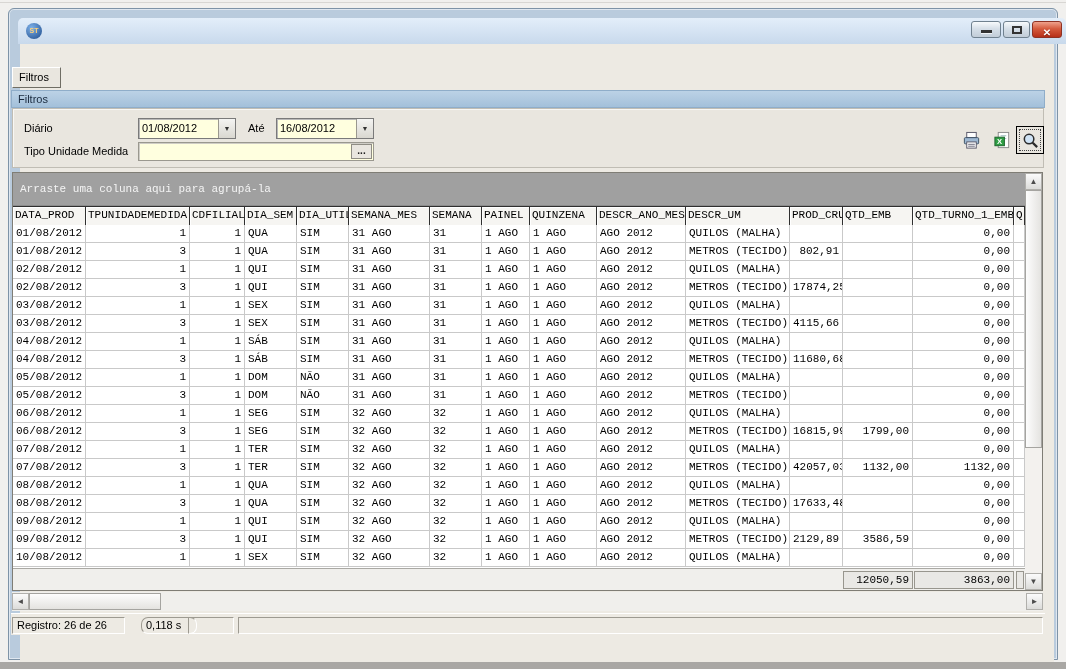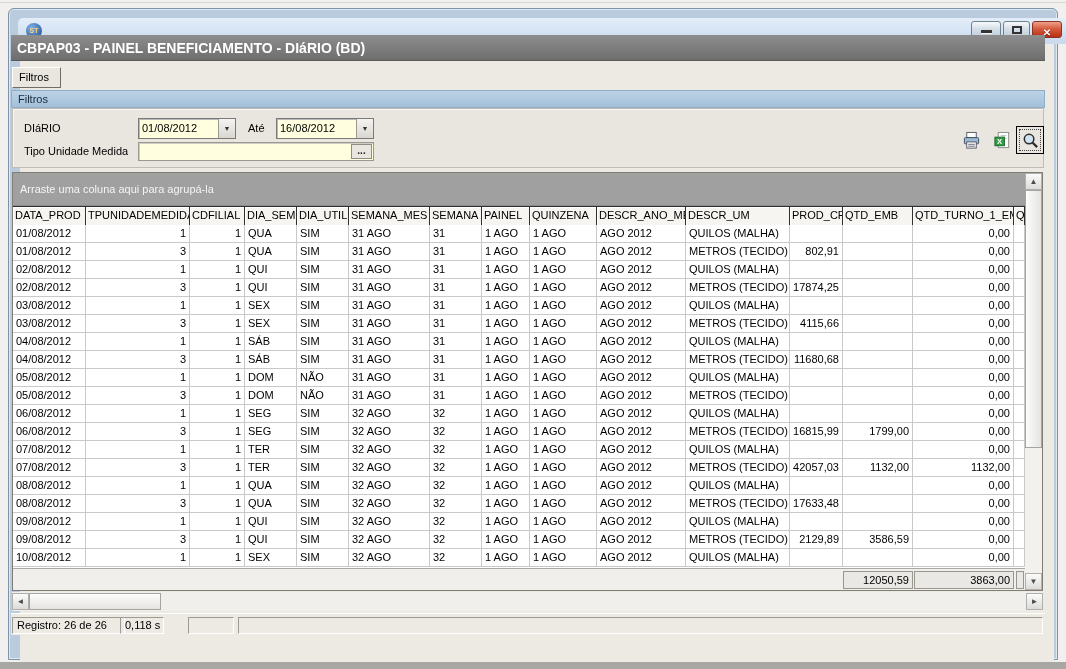--- a/index.html
+++ b/index.html
@@ -69,21 +69,21 @@
               border:1px solid #8f8d84; font-size:10px; font-weight:bold; line-height:11px;
               text-align:center; color:#222; cursor:default; }
   .icon-btn { position:absolute; top:20px; width:27px; height:27px; background:transparent;
               text-align:center; cursor:default; }
   .icon-btn svg { margin-top:4px; }
   .icon-btn.focused { border:1px solid #000; background:#e9e6df; }
   .focus-inner { position:absolute; left:2px; top:2px; right:2px; bottom:2px; border:1px dotted #444; }
 
   
   .grid { position:absolute; left:12px; top:172px; width:1031px; height:419px;
-          border:1px solid #7f7d75; background:#0c4a6e; }
+          border:1px solid #7f7d75; background:#0c4a6e;font-family:Liberation Mono, monospace; }
   .groupbar { position:absolute; left:0; top:0; width:1012px; height:33px; background:#a0a0a0;
               color:#f4f4f4; font-size:11px; line-height:33px; padding-left:7px;
               border-bottom:1px solid #8c8c8c; }
   .gridhead { position:absolute; left:0; top:33px; width:1012px; height:19px; display:flex;
               background:#f6f5f2; border-bottom:1px solid #2f2f2f; }
   .hcell { height:19px; flex:none; background:#f6f5f2; color:#000; font-size:11px; line-height:17px;
            padding:0 2px; overflow:hidden; white-space:nowrap;
            border-top:1px solid #2f2f2f; border-right:1px solid #2f2f2f;
            box-shadow:inset 1px 1px 0 #ffffff; cursor:default; }
   .gridrows { position:absolute; left:0; top:52px; width:1012px; height:343px; background:#fff;
@@ -131,28 +131,27 @@
         </div>
       <div class="winbtn max">
           <span class="glyph-max"></span>
         </div>
       <div class="winbtn cls"><span class="glyph-cls">✕</span></div>
     </div>
 
     <div class="client"></div>
   </div>
 
-  <div class="banner">CBPAP03 - PAINEL BENEFICIAMENTO - DIáRIO (BD)</div>
 
   <div class="tab-btn">Filtros</div>
 
   <div class="group-header">Filtros</div>
 
   <div class="filter-panel"></div>
-  <span class="lbl" style="left:24px; top:122px;">DIáRIO</span>
+  <span class="lbl" style="left:24px; top:122px;">Diário</span>
   <div class="combo" style="left:138px; top:118px; width:98px;">
     <div class="val">01/08/2012</div>
     <div class="drop"><span>▼</span></div>
   </div>
   <span class="lbl" style="left:248px; top:122px;">Até</span>
   <div class="combo" style="left:276px; top:118px; width:98px;">
     <div class="val">16/08/2012</div>
     <div class="drop"><span>▼</span></div>
   </div>
   <span class="lbl" style="left:24px; top:145px;">Tipo Unidade Medida</span>
@@ -545,19 +544,19 @@
   </div>
 
   <div class="hscroll">
     <div class="sbtn h" style="left:0;"><span>◄</span></div>
     <div class="thumb h" style="left:17px; width:132px;"></div>
     <div class="sbtn h" style="left:1014px;"><span>►</span></div>
   </div>
 
   <div class="statusbar">
     <div class="spanel" style="left:1px; width:113px;">Registro: 26 de 26</div>
-    <div class="spanel" style="left:109px; width:44px;">0,118 s</div>
+    <div class="spanel" style="left:130px; width:56px;border-radius:7px;">0,118 s</div>
     <div class="spanel" style="left:177px; width:46px;"></div>
     <div class="spanel" style="left:227px; width:805px;"></div>
   </div>
 
   <div class="desktop-bottom"></div>
 </div>
 
 </body></html>

